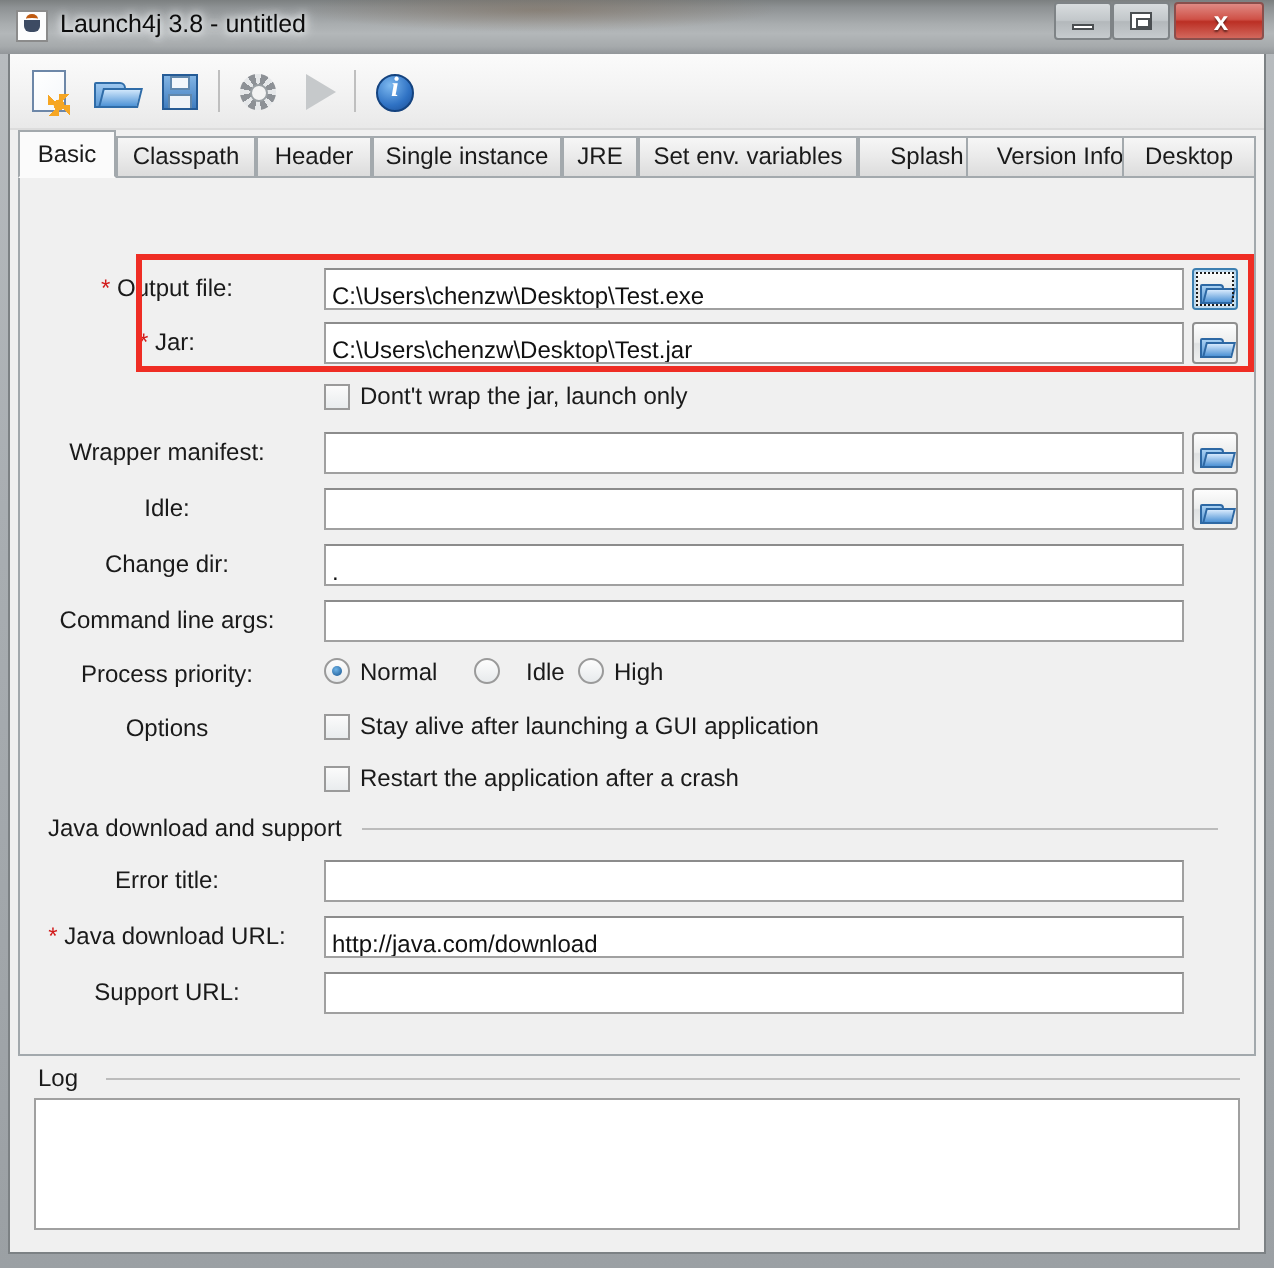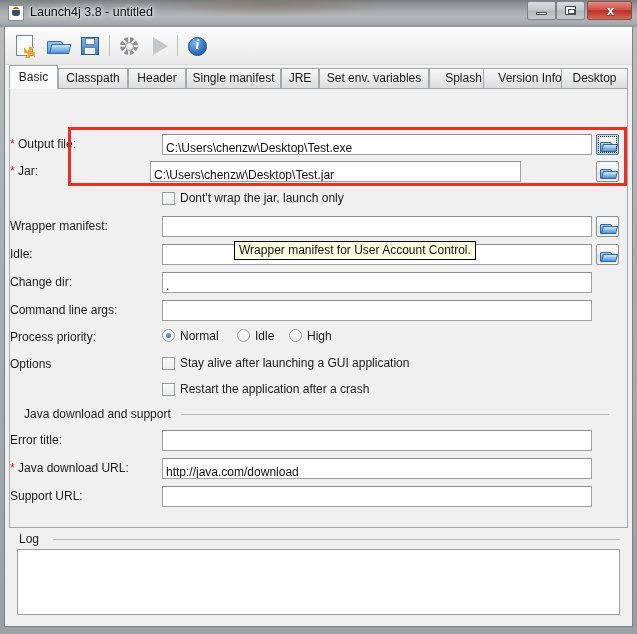--- a/index.html
+++ b/index.html
@@ -323,21 +323,21 @@
   #panel {
     position: absolute;
     left: 4px; top: 61px;
     width: 619px; height: 440px;
     box-sizing: border-box;
     background: #f0f0f0;
     border: 1px solid #a3a9ad;
   }
   .lbl {
     position: absolute;
-    text-align: left;
+    text-align: center;
     color: #1a1a1a;
     font-size: 12px;
     white-space: nowrap;
   }
   .req {
     color: #d21b1b;
     font-size: 12px;
   }
   .field {
     position: absolute;
@@ -535,21 +535,21 @@
         <div class="ic-info">
             <span>i</span>
           </div>
       </div>
     </div>
 
     <div id="tabstrip">
       <div class="tab active" style="left:4px;width:49px"><span>Basic</span></div>
       <div class="tab" style="left:53px;width:70px"><span>Classpath</span></div>
       <div class="tab" style="left:123px;width:58px"><span>Header</span></div>
-      <div class="tab" style="left:181px;width:95px"><span>Single manifest</span></div>
+      <div class="tab" style="left:181px;width:95px"><span>Single instance</span></div>
       <div class="tab" style="left:276px;width:38px"><span>JRE</span></div>
       <div class="tab" style="left:314px;width:110px"><span>Set env. variables</span></div>
       <div class="tab" style="left:424px;width:69px"><span>Splash</span></div>
       <div class="tab" style="left:478px;width:94px"><span>Version Info</span></div>
       <div class="tab" style="left:556px;width:67px"><span>Desktop</span></div>
     </div>
 
     <div id="panel">
 
       <div class="lbl" style="left:0;top:48px;width:147px">
@@ -561,21 +561,21 @@
         <div class="fold">
             <div class="back"></div>
             <div class="front"></div>
           </div>
       </div>
 
       <div class="lbl" style="left:0;top:75px;width:147px">
         <span class="req">*</span>
         <span>Jar:</span>
       </div>
-      <div class="field" style="left:140px;top:72px;width:371px">C:\Users\chenzw\Desktop\Test.jar</div>
+      <div class="field" style="left:152px;top:72px;width:430px">C:\Users\chenzw\Desktop\Test.jar</div>
       <div class="browse" style="left:586px;top:72px">
         <div class="fold">
             <div class="back"></div>
             <div class="front"></div>
           </div>
       </div>
 
       <div class="cbx" style="left:152px;top:103px"></div>
       <div class="ctext" style="left:170px;top:102px">Dont't wrap the jar, launch only</div>
 
@@ -600,21 +600,21 @@
       <div class="lbl" style="left:0;top:186px;width:147px">Change dir:</div>
       <div class="field" style="left:152px;top:183px;width:430px">.</div>
 
       <div class="lbl" style="left:0;top:214px;width:147px">Command line args:</div>
       <div class="field" style="left:152px;top:211px;width:430px"></div>
 
       <div class="lbl" style="left:0;top:241px;width:147px">Process priority:</div>
       <div class="rdo sel" style="left:152px;top:240px"></div>
       <div class="ctext" style="left:170px;top:240px">Normal</div>
       <div class="rdo" style="left:227px;top:240px"></div>
-      <div class="ctext" style="left:245px;top:240px">Idle</div>
+      <div class="ctext" style="left:253px;top:240px">Idle</div>
       <div class="rdo" style="left:279px;top:240px"></div>
       <div class="ctext" style="left:297px;top:240px">High</div>
 
       <div class="lbl" style="left:0;top:268px;width:147px">Options</div>
       <div class="cbx" style="left:152px;top:268px"></div>
       <div class="ctext" style="left:170px;top:267px">Stay alive after launching a GUI application</div>
       <div class="cbx" style="left:152px;top:294px"></div>
       <div class="ctext" style="left:170px;top:293px">Restart the application after a crash</div>
 
       <div class="group-title" style="left:14px;top:318px">Java download and support</div>
@@ -628,21 +628,20 @@
         <span>Java download URL:</span>
       </div>
       <div class="field" style="left:152px;top:369px;width:430px">http://java.com/download</div>
 
       <div class="lbl" style="left:0;top:400px;width:147px">Support URL:</div>
       <div class="field" style="left:152px;top:397px;width:430px"></div>
     </div>
 
     <div id="redbox"></div>
 
-    <div id="tooltip">Wrapper manifest for User Account Control.</div>
 
     <div id="logarea">
       <div class="group-title" style="left:10px;top:0">Log</div>
       <div class="group-line" style="left:44px;top:7px;width:567px"></div>
       <div id="logbox"></div>
     </div>
 
   </div>
 </div>
 

